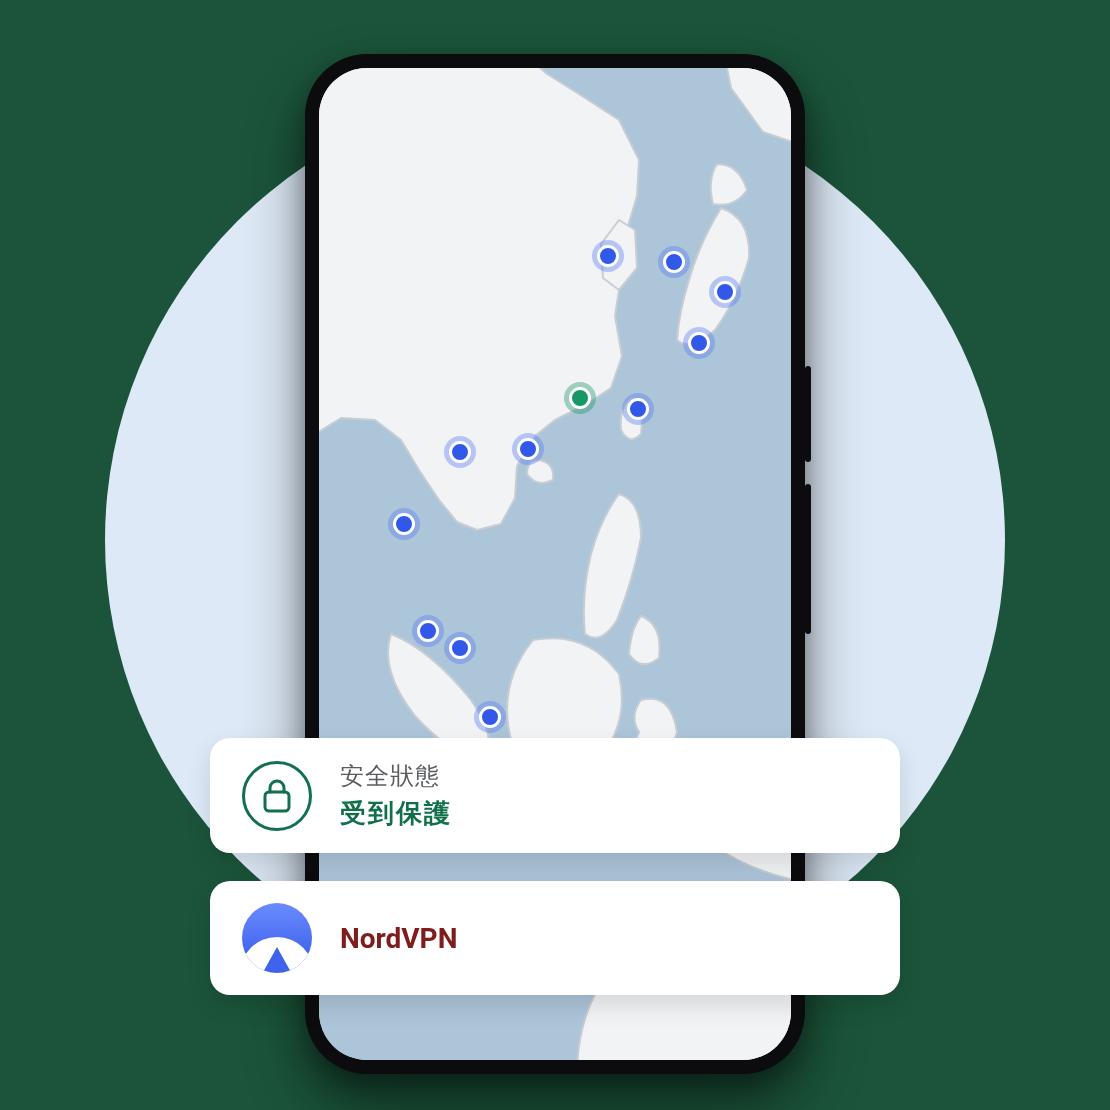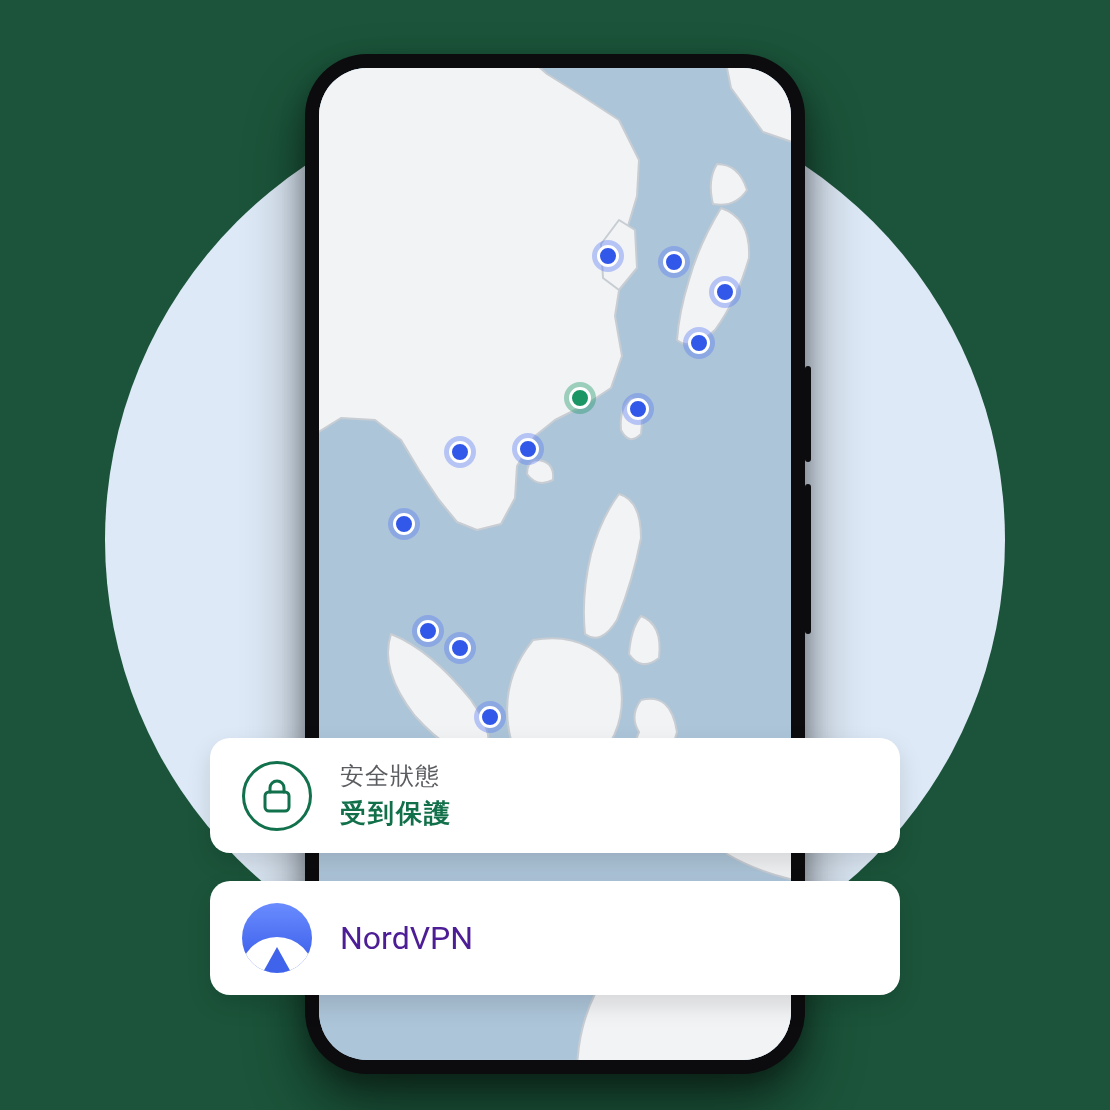--- a/index.html
+++ b/index.html
@@ -16,21 +16,21 @@
   .marker .dot{position:absolute;left:50%;top:50%;transform:translate(-50%,-50%);width:22px;height:22px;border-radius:50%;background:#3158e8;border:3px solid #fff}
   .marker.current .halo{background:rgba(26,150,101,.4)}
   .marker.current .dot{background:#1a9665}
   .cards{position:absolute;left:50%;transform:translateX(-50%);top:738px;width:690px;display:flex;flex-direction:column;gap:28px}
   .card{background:#fff;border-radius:20px;box-shadow:0 10px 24px rgba(0,0,0,.12);display:flex;align-items:center;padding:22px 32px;gap:28px}
   .icon-circ{flex:0 0 auto;width:70px;height:70px;border-radius:50%;display:flex;align-items:center;justify-content:center}
   .lock-circ{border:3px solid #11714c}
   .txt{display:flex;flex-direction:column;gap:4px}
   .lbl{font-size:24px;color:#5a5c60;letter-spacing:1px}
   .val{font-size:26px;font-weight:600;color:#11704a;letter-spacing:2px}
-  .app-name{font-size:32px;color:#4c1d95;font-weight:400}
+  .app-name{font-size:28px;color:#7f1d1d;font-weight:700}
   .nord-circ{background:linear-gradient(180deg,#6a8cff 0%,#3356e6 100%);position:relative;overflow:hidden}
   .nord-circ:before{content:"";position:absolute;left:50%;bottom:-38px;transform:translateX(-50%);width:74px;height:74px;border-radius:50%;background:#fff}
   .nord-circ:after{content:"";position:absolute;left:50%;bottom:-10px;transform:translateX(-50%);width:0;height:0;border-left:20px solid transparent;border-right:20px solid transparent;border-bottom:36px solid #3f63ea}
 </style>
 </head>
 <body>
 
 <div class="stage">
   <div class="bg-circle"></div>
 

